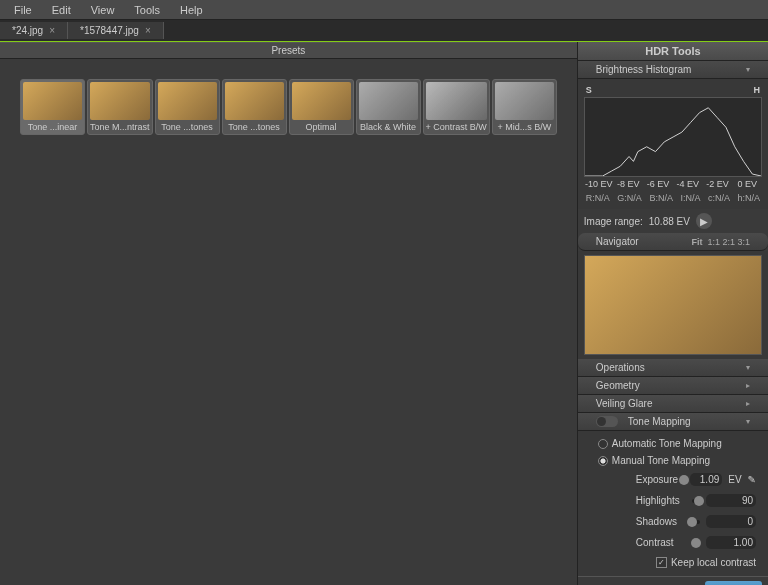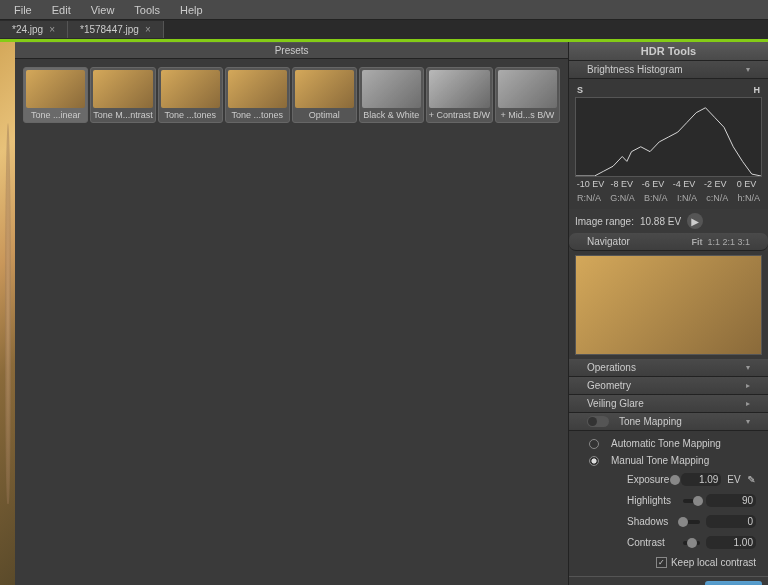--- a/index.html
+++ b/index.html
@@ -1,50 +1,50 @@
 <!DOCTYPE html>
 <html><head>
 <meta charset="utf-8">
 <style>
 * { margin: 0; padding: 0; box-sizing: border-box; font-family: Arial, sans-serif; }
 body { background: #3a3a3a; color: #ccc; font-size: 11px; overflow: hidden; width: 768px; height: 585px; }
 .menubar { background: #4a4a4a; height: 20px; display: flex; align-items: center; padding: 0 4px; border-bottom: 1px solid #222; }
 .menubar span { padding: 2px 10px; cursor: pointer; }
-.tabs { background: #2a2a2a; height: 22px; display: flex; align-items: center; border-bottom: 3px solid #84cc16; }
+.tabs { background: #2a2a2a; height: 22px; display: flex; align-items: center; border-bottom: 1px solid #84cc16; }
 .tab { padding: 3px 12px; background: #3a3a3a; border-right: 1px solid #555; font-size: 10px; display: flex; align-items: center; gap: 6px; }
 .tab .x { color: #999; cursor: pointer; }
 .main { display: flex; height: 543px; }
 .left { flex: 1; display: flex; background: #222; }
 .canvas { flex: 1; background: #333; display: flex; align-items: center; justify-content: center; overflow: hidden; }
 .photo { width: 100%; height: 100%; background: linear-gradient(135deg, #d4a85a 0%, #e8c27a 20%, #c9975a 40%, #8a6a3a 60%, #5a4a2a 100%); position: relative; }
 .photo::after { content: ''; position: absolute; left: 30%; top: 15%; width: 40%; height: 70%; background: radial-gradient(ellipse at center, rgba(200,160,120,0.6) 0%, rgba(120,90,60,0.4) 100%); border-radius: 50% 50% 40% 40%; }
 .presets-bar { background: #3a3a3a; border-top: 1px solid #555; }
 .presets-hdr { text-align: center; padding: 2px; background: #4a4a4a; font-size: 10px; border-bottom: 1px solid #222; }
-.presets { display: flex; padding: 8px; gap: 2px; overflow-x: auto; }
+.presets { display: flex; padding: 20px; gap: 2px; overflow-x: auto; }
 .preset { flex: 0 0 65px; background: #555; border: 1px solid #666; border-radius: 3px; padding: 2px; cursor: pointer; }
 .preset.sel { background: #6a6a6a; }
 .preset-thumb { width: 100%; height: 38px; background: linear-gradient(135deg, #d4a85a, #8a6a3a); border-radius: 2px; }
 .preset-lbl { font-size: 9px; text-align: center; padding-top: 2px; white-space: nowrap; overflow: hidden; }
 .right { width: 200px; background: #3a3a3a; border-left: 1px solid #222; display: flex; flex-direction: column; overflow-y: auto; }
 .panel-hdr { background: linear-gradient(#5a5a5a, #4a4a4a); padding: 3px 18px; font-size: 11px; font-weight: bold; border-bottom: 1px solid #222; display: flex; align-items: center; justify-content: space-between; }
 .panel-hdr.sub { background: linear-gradient(#4a4a4a, #3e3e3e); font-size: 10px; font-weight: normal; }
 .panel-hdr .arrow { font-size: 8px; color: #999; }
 .panel-body { padding: 4px 6px; background: #383838; }
 .histo { height: 80px; background: #2a2a2a; position: relative; border: 1px solid #555; }
 .histo-labels { display: flex; justify-content: space-between; padding: 2px; font-size: 9px; }
 .histo svg { width: 100%; height: 100%; }
 .ev-row { display: flex; justify-content: space-between; font-size: 9px; padding: 2px 0; align-items: center; }
 .ev-row span { flex: 1; text-align: center; }
 .info-row { display: flex; justify-content: space-between; font-size: 9px; padding: 2px 2px; color: #aaa; }
 .img-range { display: flex; align-items: center; gap: 6px; padding: 4px 6px; font-size: 10px; }
 .play-btn { width: 16px; height: 16px; background: #555; border-radius: 50%; display: flex; align-items: center; justify-content: center; cursor: pointer; }
 .nav-hdr { display: flex; justify-content: space-between; align-items: center; border-radius: 7px; }
 .nav-zoom { font-size: 9px; color: #aaa; }
 .nav-img { width: 100%; height: 100px; background: linear-gradient(135deg, #d4a85a, #8a6a3a); border: 1px solid #555; }
-.radio-row { display: flex; align-items: center; gap: 12px; padding: 3px 14px; font-size: 10px; }
+.radio-row { display: flex; align-items: center; gap: 4px; padding: 3px 14px; font-size: 10px; }
 .radio { width: 10px; height: 10px; border-radius: 50%; border: 1px solid #888; background: #333; display: inline-block; }
 .radio.on { background: radial-gradient(#ddd 40%, #333 50%); }
 .slider-row { display: flex; align-items: center; gap: 6px; padding: 4px 6px; font-size: 10px; margin-left: 46px; }
 .slider-row .lbl { width: 50px; }
 .slider { flex: 1; height: 4px; background: #222; border-radius: 2px; position: relative; }
 .slider .thumb { position: absolute; width: 10px; height: 10px; background: #888; border-radius: 50%; top: -3px; transform: translateX(-50%); }
 .slider-row .val { width: 50px; text-align: right; background: #2a2a2a; padding: 1px 3px; border-radius: 5px; }
 .chk-row { display: flex; align-items: center; gap: 4px; padding: 4px 6px; font-size: 10px; justify-content: flex-end; }
 .chk { width: 11px; height: 11px; border: 1px solid #888; background: #333; display: inline-flex; align-items: center; justify-content: center; font-size: 8px; }
 .footer { display: flex; align-items: center; justify-content: space-between; padding: 4px 6px; background: #3a3a3a; border-top: 1px solid #555; }

